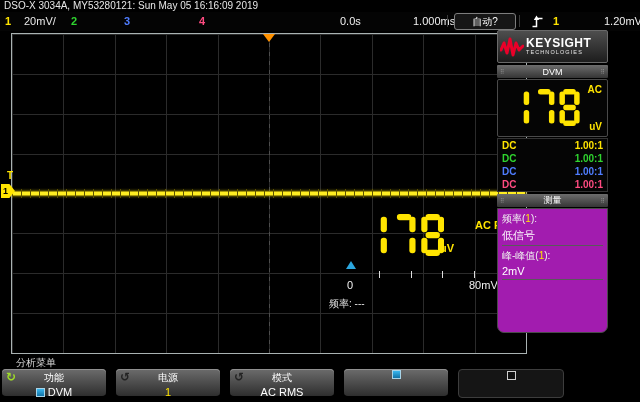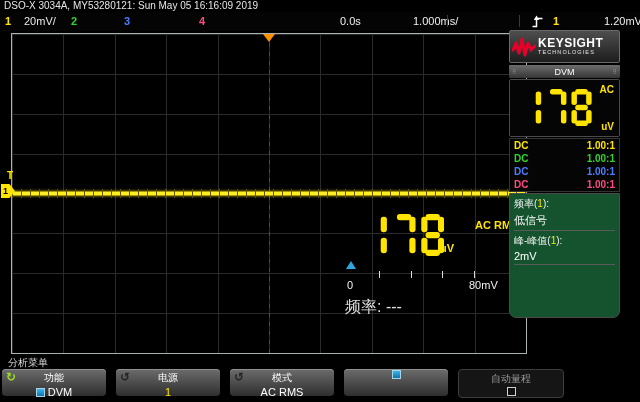--- a/index.html
+++ b/index.html
@@ -43,49 +43,49 @@
   .sevenseg{fill:#ffe400;}
   .ovl-value{position:absolute;left:352px;top:180px;height:42px;}
   .ovl-unit{position:absolute;left:428px;top:208px;color:#ffe400;font-size:11px;font-weight:bold;}
   .ovl-mode{position:absolute;left:463px;top:185px;color:#ffe400;font-size:11px;font-weight:bold;}
   .ovl-pointer{position:absolute;left:334px;top:227px;width:0;height:0;
       border-left:5px solid transparent;border-right:5px solid transparent;
       border-bottom:8px solid #2ba6df;}
   .ovl-tick{position:absolute;top:237px;width:1px;height:7px;background:#ddd;}
   .ovl-zero{position:absolute;left:335px;top:245px;font-size:11px;color:#f0f0f0;}
   .ovl-max{position:absolute;left:457px;top:245px;font-size:11px;color:#f0f0f0;}
-  .ovl-freq{position:absolute;left:333px;top:263px;font-size:16px;color:#e0e0e0;}
-
-  
-  .sidebar{left:509px;top:30px;width:111px;height:338px;}
+  .ovl-freq{position:absolute;left:317px;top:263px;font-size:10px;color:#e0e0e0;}
+
+  
+  .sidebar{left:497px;top:30px;width:111px;height:338px;}
   .logo{height:33px;background:linear-gradient(180deg,#4e4e4e,#1d1d1d);
       border:1px solid #6a6a6a;border-radius:2px;display:flex;align-items:center;
       gap:2px;padding:0 2px;box-sizing:border-box;}
   .brand-name{font-size:12px;font-weight:bold;letter-spacing:.5px;line-height:11px;}
   .brand-sub{font-size:5.5px;letter-spacing:1.1px;color:#e5e5e5;line-height:6px;}
   .panel-header{height:13px;margin-top:2px;background:linear-gradient(180deg,#6d6d6d,#353535);
       display:flex;align-items:center;justify-content:space-between;padding:0 3px;
       font-size:9px;color:#fff;border-radius:1px;}
   .grip{font-size:6px;color:#9a9a9a;font-family:"DejaVu Sans",sans-serif;}
   .dvm-panel{position:relative;height:56px;margin-top:1px;background:#050505;
       border:1px solid #4a4a4a;border-radius:2px;}
   .dvm-ac{position:absolute;right:5px;top:4px;color:#ffe400;font-size:10px;font-weight:bold;}
   .dvm-uv{position:absolute;right:5px;bottom:4px;color:#ffe400;font-size:10px;font-weight:bold;}
   .chan-panel{margin-top:1px;background:#050505;border:1px solid #333;}
   .chan-row{display:flex;justify-content:space-between;height:13px;line-height:13px;
       padding:0 4px;font-size:10px;font-weight:bold;}
-  .meas-panel{margin-top:1px;height:125px;background:#14532d;border:1px solid #4a4a4a;
+  .meas-panel{margin-top:1px;height:125px;background:#a21caf;border:1px solid #4a4a4a;
       border-radius:0 0 7px 7px;padding:3px 4px;box-sizing:border-box;font-size:10px;}
   .meas-label{color:#f0f0f0;}
   .meas-value{font-size:11px;color:#fff;margin:2px 0 1px;}
   .meas-div{border-bottom:1px solid #5a5a5a;margin:2px 0 3px;}
   .ch-yellow{color:#ffe400;}
 
   
-  .menu-label{left:8px;top:356px;font-size:10px;color:#ddd;}
+  .menu-label{left:16px;top:356px;font-size:10px;color:#ddd;}
   .softkey{position:absolute;top:369px;width:104px;height:27px;border-radius:4px;
       background:linear-gradient(180deg,#6c6c6c,#2e2e2e);box-shadow:inset 0 1px 0 #909090;
       text-align:center;}
   .softkey.disabled{background:#151515;border:1px solid #3d3d3d;box-shadow:none;}
   .sk-title{font-size:10px;color:#fff;margin-top:2px;}
   .softkey.disabled .sk-title{color:#9a9a9a;}
   .sk-value{font-size:11px;color:#fff;display:flex;align-items:center;justify-content:center;gap:3px;margin-top:1px;}
   .val-yellow{color:#ffe400;}
   .sk-icon{position:absolute;left:4px;top:2px;font-size:12px;line-height:12px;
       font-family:"DejaVu Sans",sans-serif;}
@@ -102,20 +102,21 @@
 
 <div class="abs statusbar">
   <span class="item chnum" style="left: 5px; color: rgb(255, 228, 0);">1</span>
   <span class="item" style="left:24px;color:#e8e8e8">20mV/</span>
   <span class="item chnum" style="left: 71px; color: rgb(47, 213, 47);">2</span>
   <span class="item chnum" style="left: 124px; color: rgb(79, 125, 255);">3</span>
   <span class="item chnum" style="left: 199px; color: rgb(255, 75, 129);">4</span>
   <span class="item" style="left:340px;color:#f0f0f0">0.0s</span>
   <span class="item" style="left:413px;color:#f0f0f0">1.000ms/</span>
   <span class="sep" style="left:447px"></span>
+  <span class="autobtn">自动?</span>
   <span class="sep" style="left:519px"></span>
   <svg class="item" style="left:532px;top:3px" width="11" height="13" viewBox="0 0 11 13">
     <path d="M0.5,11.5 H4.5 V3.5 H10.5" stroke="#fff" stroke-width="1.5" fill="none"></path>
     <path d="M4.5,0.5 L1.8,5 H7.2 Z" fill="#fff"></path>
   </svg>
   <span class="item chnum" style="left:553px;color:#ffe400">1</span>
   <span class="item" style="left:604px;width:50px;text-align:left;color:#f0f0f0">1.20mV</span>
 </div>
 
 <div class="abs graticule">
@@ -205,20 +206,25 @@
     <div class="chan-row" style="color: rgb(79, 125, 255);">
       <span>DC</span>
       <span>1.00:1</span>
     </div>
     <div class="chan-row" style="color: rgb(255, 75, 129);">
       <span>DC</span>
       <span>1.00:1</span>
     </div>
   </div>
 
+  <div class="panel-header">
+    <span class="grip">⠿</span>
+    <span>测量</span>
+    <span class="grip">⠿</span>
+  </div>
   <div class="meas-panel">
     <div class="meas-label">
       <span>频率(</span><span class="ch-yellow">1</span><span>):</span>
     </div>
     <div class="meas-value">低信号</div>
     <div class="meas-div"></div>
     <div class="meas-label">
       <span>峰-峰值(</span><span class="ch-yellow">1</span><span>):</span>
     </div>
     <div class="meas-value">2mV</div>
@@ -245,17 +251,16 @@
   <span class="sk-icon icon-dark">↺</span>
   <div class="sk-title">模式</div>
   <div class="sk-value">AC RMS</div>
 </div>
 <div class="softkey" style="left:344px">
   <div class="sk-value">
       <span class="checkbox checked"></span>
     </div>
 </div>
 <div class="softkey disabled" style="left:458px">
-  <div class="sk-title">自动量程</div>
   <div class="sk-value">
       <span class="checkbox empty"></span>
     </div>
 </div>
 
 </body></html>

